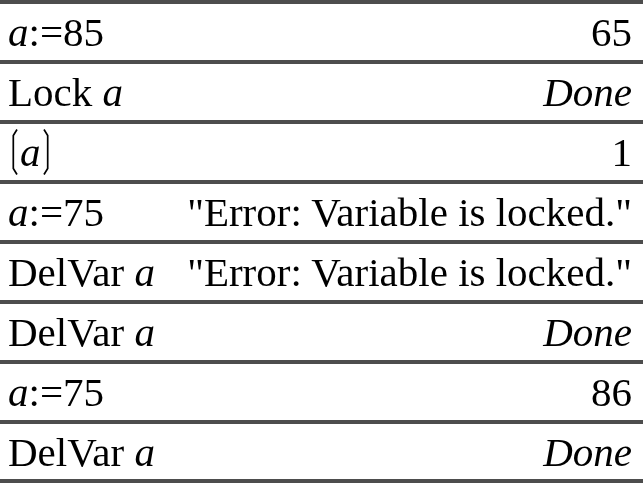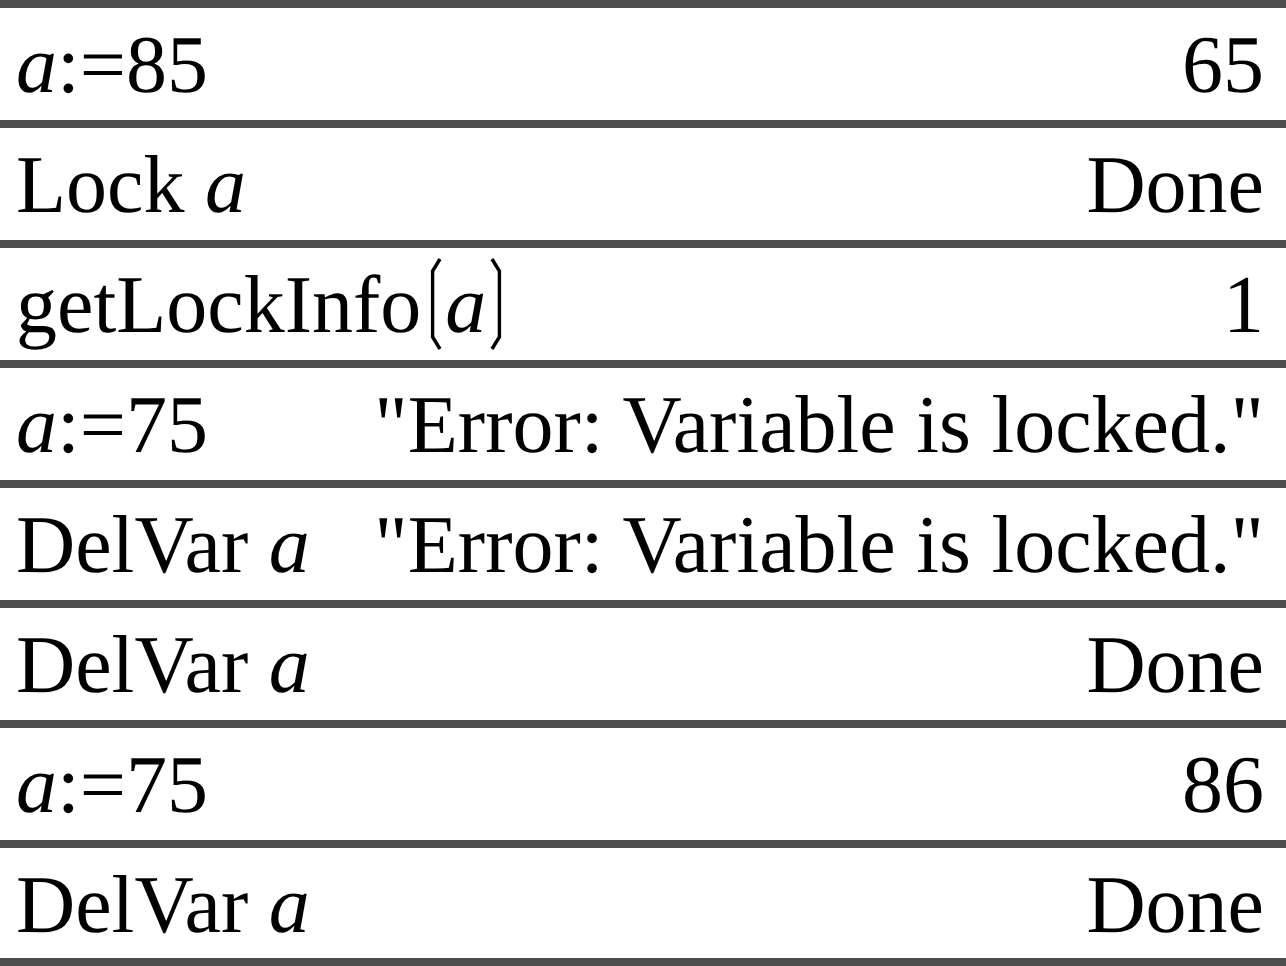--- a/index.html
+++ b/index.html
@@ -38,20 +38,21 @@
     white-space: pre;
   }
   .result {
     text-align: left;
     white-space: pre;
   }
   .var {
     font-style: italic;
   }
   .italic {
+    font-style: italic;
   }
   .paren {
     display: inline-block;
     vertical-align: middle;
     margin: 0 1px;
   }
   .paren svg {
     display: block;
   }
 </style>
@@ -64,21 +65,21 @@
     <span class="expr"><span></span><span class="var">a</span><span>:=85</span></span>
     <span class="result">65</span>
   </div>
 
   <div class="row">
     <span class="expr"><span>Lock </span><span class="var">a</span><span></span></span>
     <span class="result italic">Done</span>
   </div>
 
   <div class="row">
-    <span class="expr"><span>getLockInfo</span><span class="paren"><svg width="10" height="48" viewBox="0 0 10 48">
+    <span class="expr"><span class="paren"><svg width="10" height="48" viewBox="0 0 10 48">
             <path d="M8,1.5 L4.3,7.5 L4.3,40.5 L8,46.5" fill="none" stroke="#000000" stroke-width="1.7"></path>
           </svg></span><span class="var">a</span><span class="paren"><svg width="10" height="48" viewBox="0 0 10 48">
             <path d="M2,1.5 L5.7,7.5 L5.7,40.5 L2,46.5" fill="none" stroke="#000000" stroke-width="1.7"></path>
           </svg></span></span>
     <span class="result">1</span>
   </div>
 
   <div class="row">
     <span class="expr"><span></span><span class="var">a</span><span>:=75</span></span>
     <span class="result">"Error: Variable is locked."</span>

